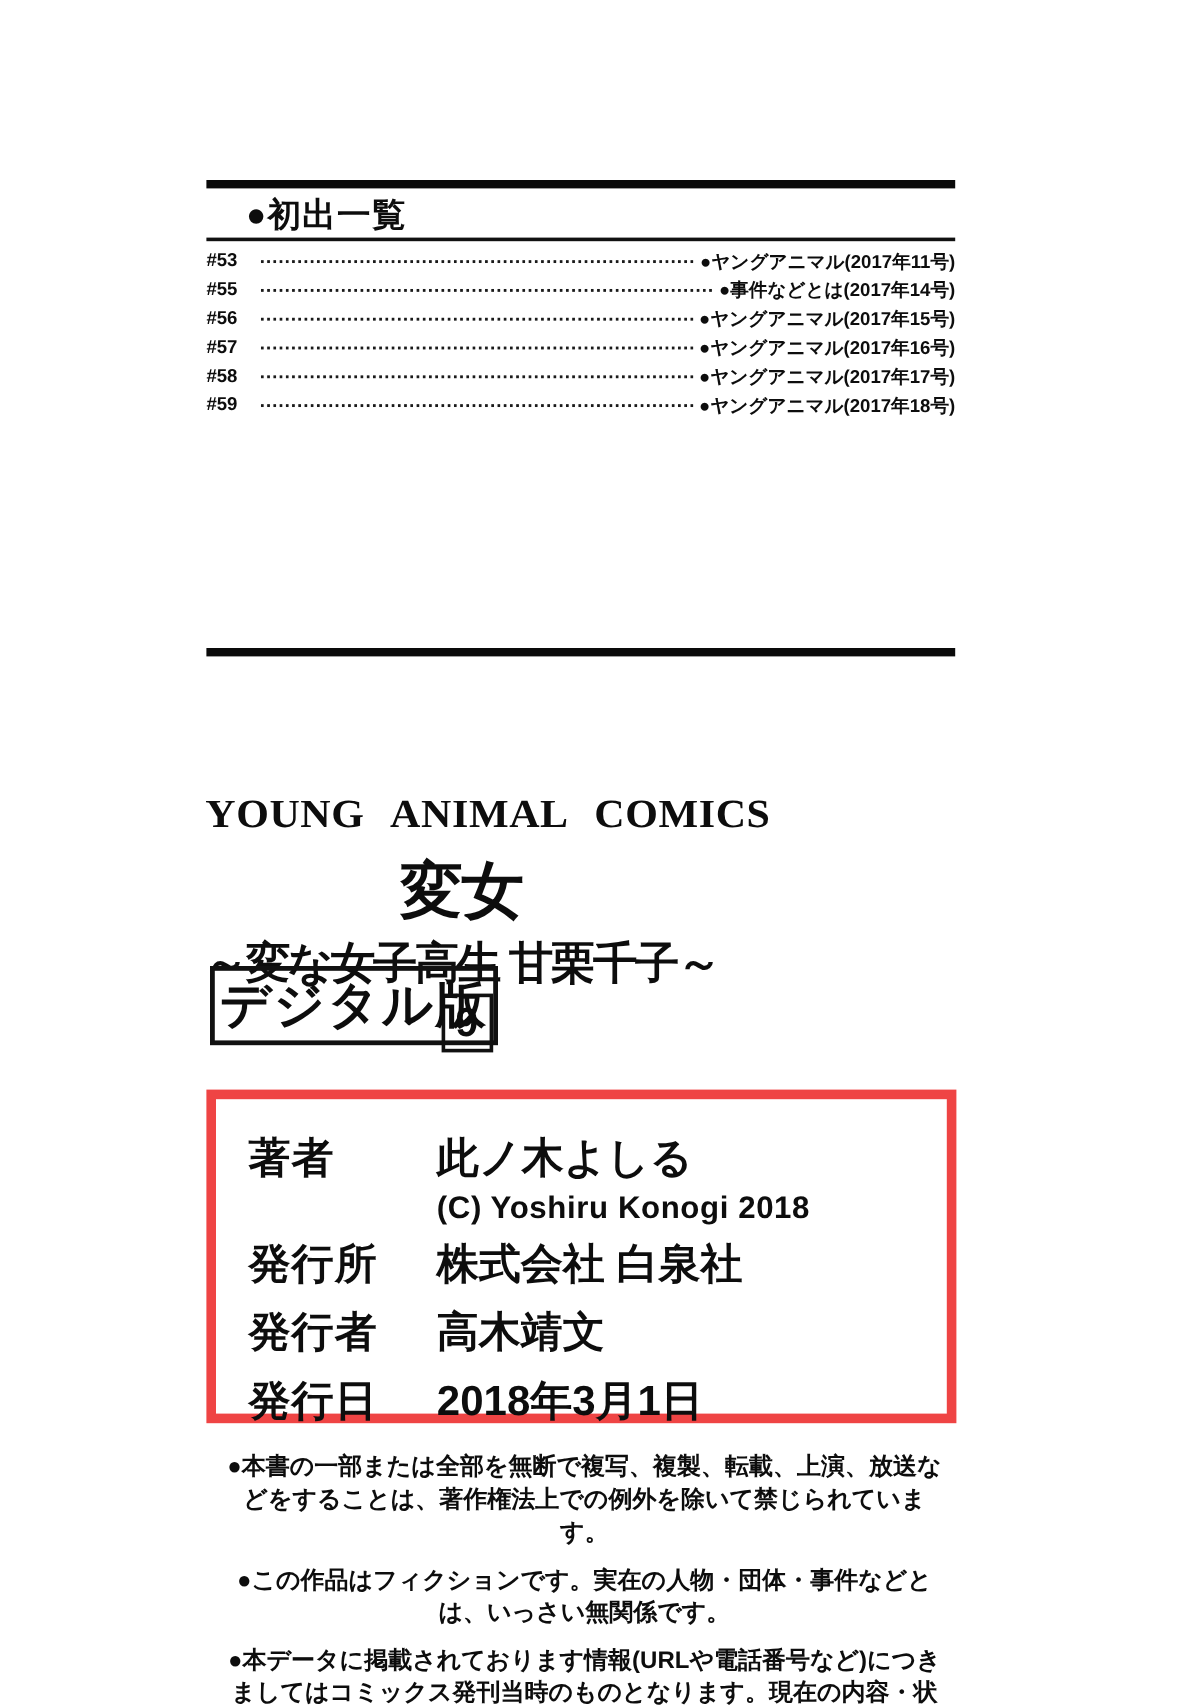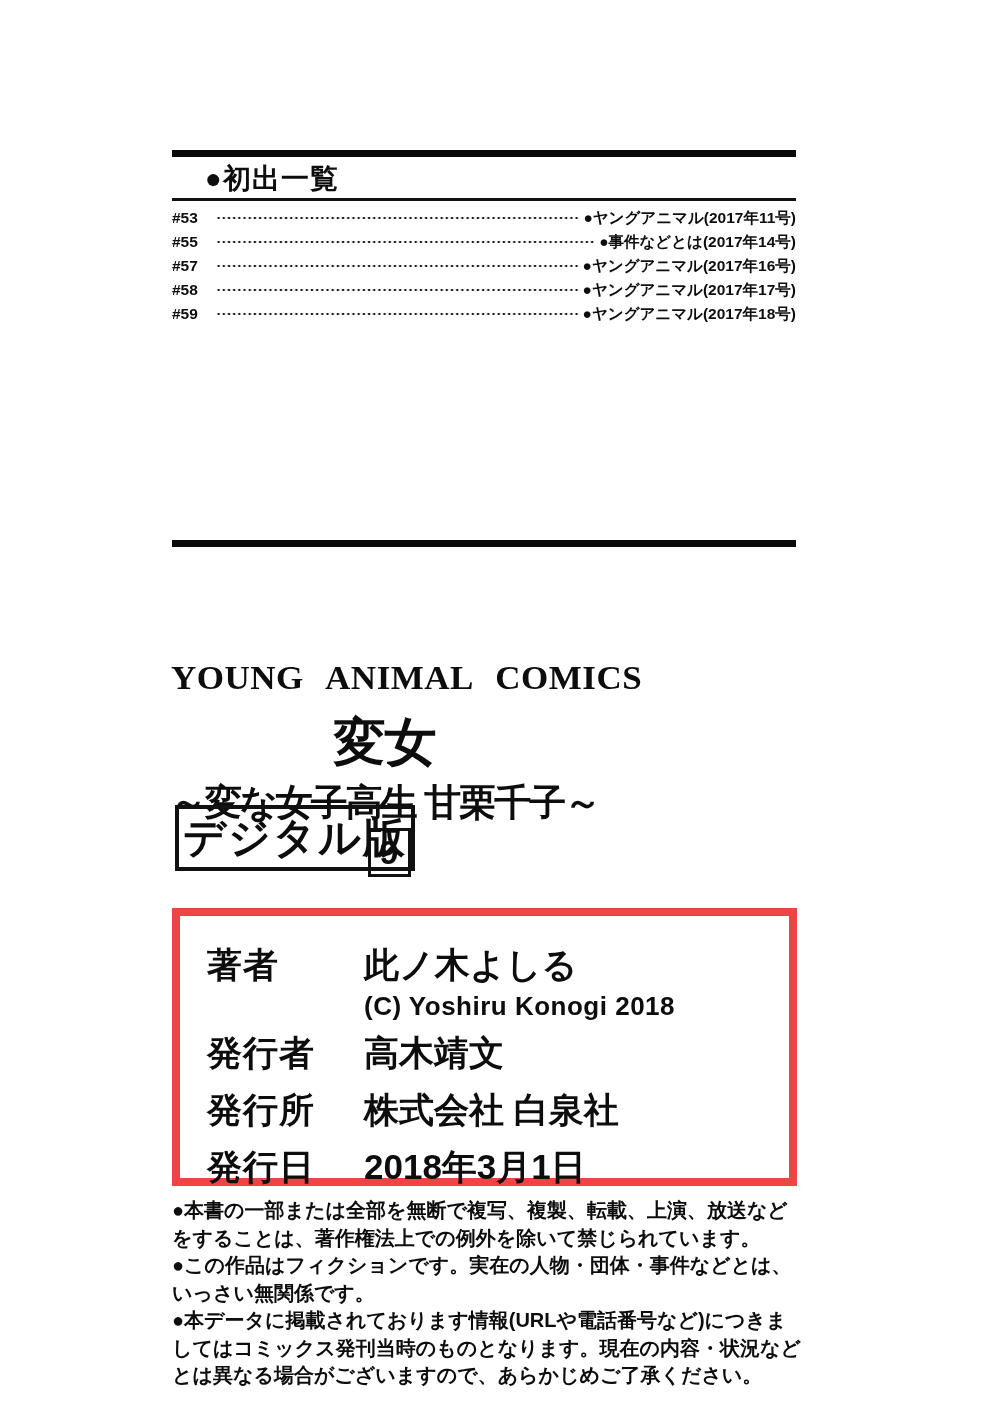--- a/index.html
+++ b/index.html
@@ -53,21 +53,21 @@
 
   .colophon {
     position:absolute; top:908px; left:172px; width:625px; height:278px;
     border:8px solid #ef4444; padding:26px 16px 0 27px; font-weight:600;
   }
   .col-row { display:flex; align-items:baseline; font-size:35px; margin-bottom:10px; white-space:nowrap; }
   .col-label { flex:none; width:157px; letter-spacing:1px; }
   .col-note { font-size:26px; font-weight:700; margin:-8px 0 8px 157px; letter-spacing:0.5px; }
 
   .notes { position:absolute; top:1197px; left:172px; width:630px; font-size:20px; line-height:27.5px; font-weight:600; }
-  .notes p { margin:0; text-align:left; }
+  .notes p { margin:12px; text-align:center; }
 </style>
 </head>
 <body>
 
 <div class="page">
 
   <div class="bar bar-top"></div>
 
   <h2 class="serial-head">●初出一覧</h2>
   <div class="serial-rule"></div>
@@ -75,20 +75,25 @@
   <ul class="serial-list">
     <li class="serial-row">
       <span class="chap">#53</span>
       <span class="leader"></span>
       <span class="mag">●ヤングアニマル(2017年11号)</span>
     </li>
     <li class="serial-row">
       <span class="chap">#55</span>
       <span class="leader"></span>
       <span class="mag">●事件などとは(2017年14号)</span>
+    </li>
+    <li class="serial-row">
+      <span class="chap">#56</span>
+      <span class="leader"></span>
+      <span class="mag">●ヤングアニマル(2017年15号)</span>
     </li>
     <li class="serial-row">
       <span class="chap">#57</span>
       <span class="leader"></span>
       <span class="mag">●ヤングアニマル(2017年16号)</span>
     </li>
     <li class="serial-row">
       <span class="chap">#58</span>
       <span class="leader"></span>
       <span class="mag">●ヤングアニマル(2017年17号)</span>
@@ -112,26 +117,26 @@
 
   <div class="digital-box">デジタル版</div>
 
   <div class="colophon">
     <div class="col-row">
       <span class="col-label">著者</span>
       <span class="col-value">此ノ木よしる</span>
     </div>
     <div class="col-note">(C) Yoshiru Konogi 2018</div>
     <div class="col-row">
+      <span class="col-label">発行所</span>
+      <span class="col-value">株式会社 白泉社</span>
+    </div>
+    <div class="col-row">
       <span class="col-label">発行者</span>
       <span class="col-value">高木靖文</span>
-    </div>
-    <div class="col-row">
-      <span class="col-label">発行所</span>
-      <span class="col-value">株式会社 白泉社</span>
     </div>
     <div class="col-row">
       <span class="col-label">発行日</span>
       <span class="col-value">2018年3月1日</span>
     </div>
   </div>
 
   <div class="notes">
     <p>●本書の一部または全部を無断で複写、複製、転載、上演、放送などをすることは、著作権法上での例外を除いて禁じられています。</p>
     <p>●この作品はフィクションです。実在の人物・団体・事件などとは、いっさい無関係です。</p>

